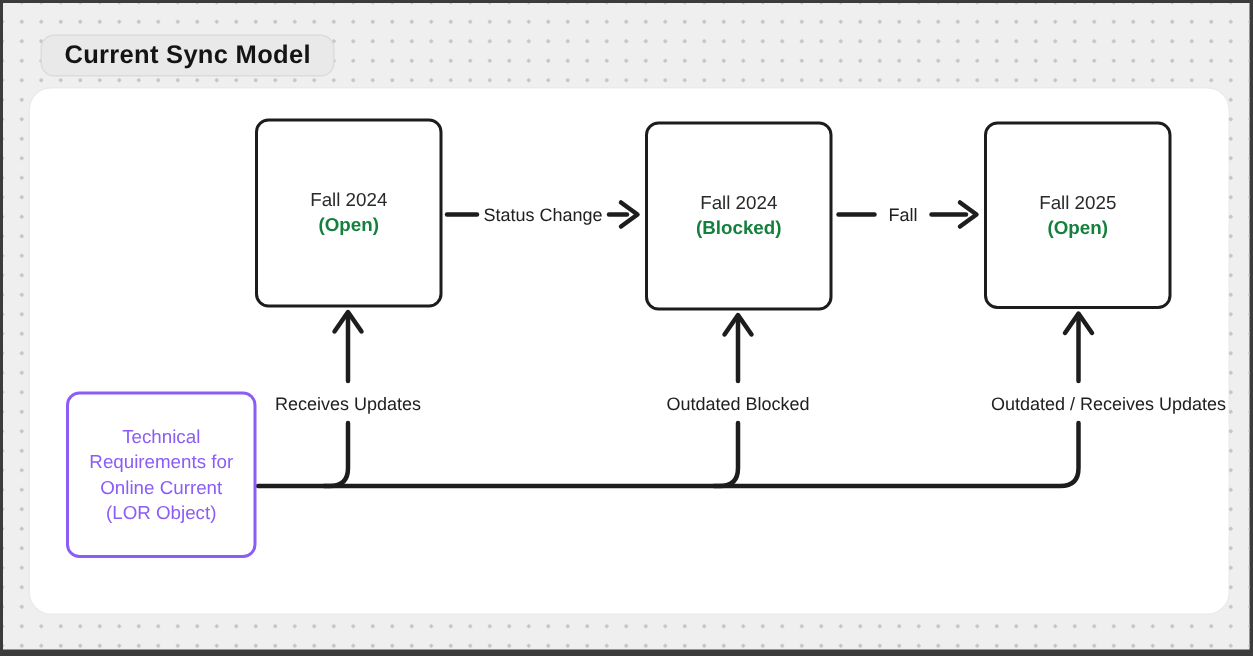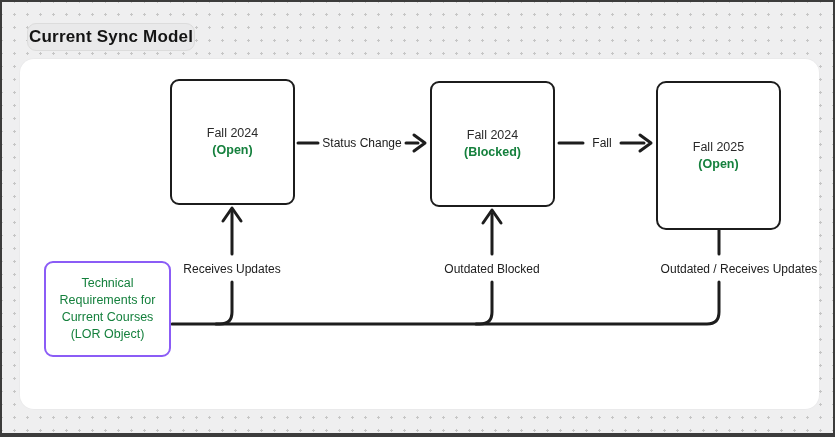--- a/index.html
+++ b/index.html
@@ -22,21 +22,21 @@
   .board{
     position:absolute;left:2px;top:2px;width:831px;height:431px;
     background-color:var(--bg);
     background-image:radial-gradient(circle,#c6c6c6 1.1px,transparent 1.2px);
     background-size:13px 13px;
     background-position:6px 6px;
   }
   .title-pill{
     position:absolute;left:25px;top:21px;height:28px;
     display:flex;align-items:center;
-    padding:0 1px;
+    padding:0 15px;
     background:var(--pill-bg);
     border:1px solid #dcdcdc;
     border-radius:9px;
     font-size:17px;font-weight:bold;color:#141414;
     letter-spacing:.2px;
     white-space:nowrap;
   }
   .whiteboard{
     position:absolute;left:18px;top:57px;width:799px;height:350px;
     background:var(--canvas);
@@ -57,25 +57,25 @@
     background:#fff;
     border:2.5px solid var(--node-border);
     border-radius:9px;
     display:flex;flex-direction:column;align-items:center;justify-content:center;
     text-align:left;
     font-size:12.5px;line-height:17px;color:#2a2a2a;
   }
   .node .bold{font-weight:bold;color:#15803d;}
   .node-term1{left:168px;top:77px;width:125px;height:126px;}
   .node-term2{left:428px;top:79px;width:125px;height:126px;}
-  .node-term3{left:654px;top:79px;width:125px;height:149px;border-radius:10px;}
+  .node-term3{left:654px;top:79px;width:125px;height:125px;}
   .node-lor{
-    left:42px;top:259px;width:127px;height:96px;
+    left:42px;top:259px;width:127px;height:111px;
     border-color:var(--accent-purple);
-    color:#15803d;
+    color:#8b5cf6;
   }
   .edge-label{
     position:absolute;
     transform:translate(-50%,-50%);
     font-size:12px;color:#202020;
     white-space:nowrap;
     background:transparent;
   }
   .lbl-status{left:360px;top:141px;}
   .lbl-copy{left:600px;top:141px;}
@@ -142,21 +142,21 @@
     </div>
 
     <div class="node node-term3">
       <div>Fall 2025</div>
       <div class="bold">(Open)</div>
     </div>
 
     <div class="node node-lor">
       <div>Technical</div>
       <div>Requirements for</div>
-      <div>Current Courses</div>
+      <div>Online Current</div>
       <div>(LOR Object)</div>
     </div>
 
     <div class="edge-label lbl-status">Status Change</div>
     <div class="edge-label lbl-copy">Fall</div>
     <div class="edge-label lbl-receives">Receives Updates</div>
     <div class="edge-label lbl-blocked">Outdated Blocked</div>
     <div class="edge-label lbl-outdated">Outdated / Receives Updates</div>
 
   </div>

